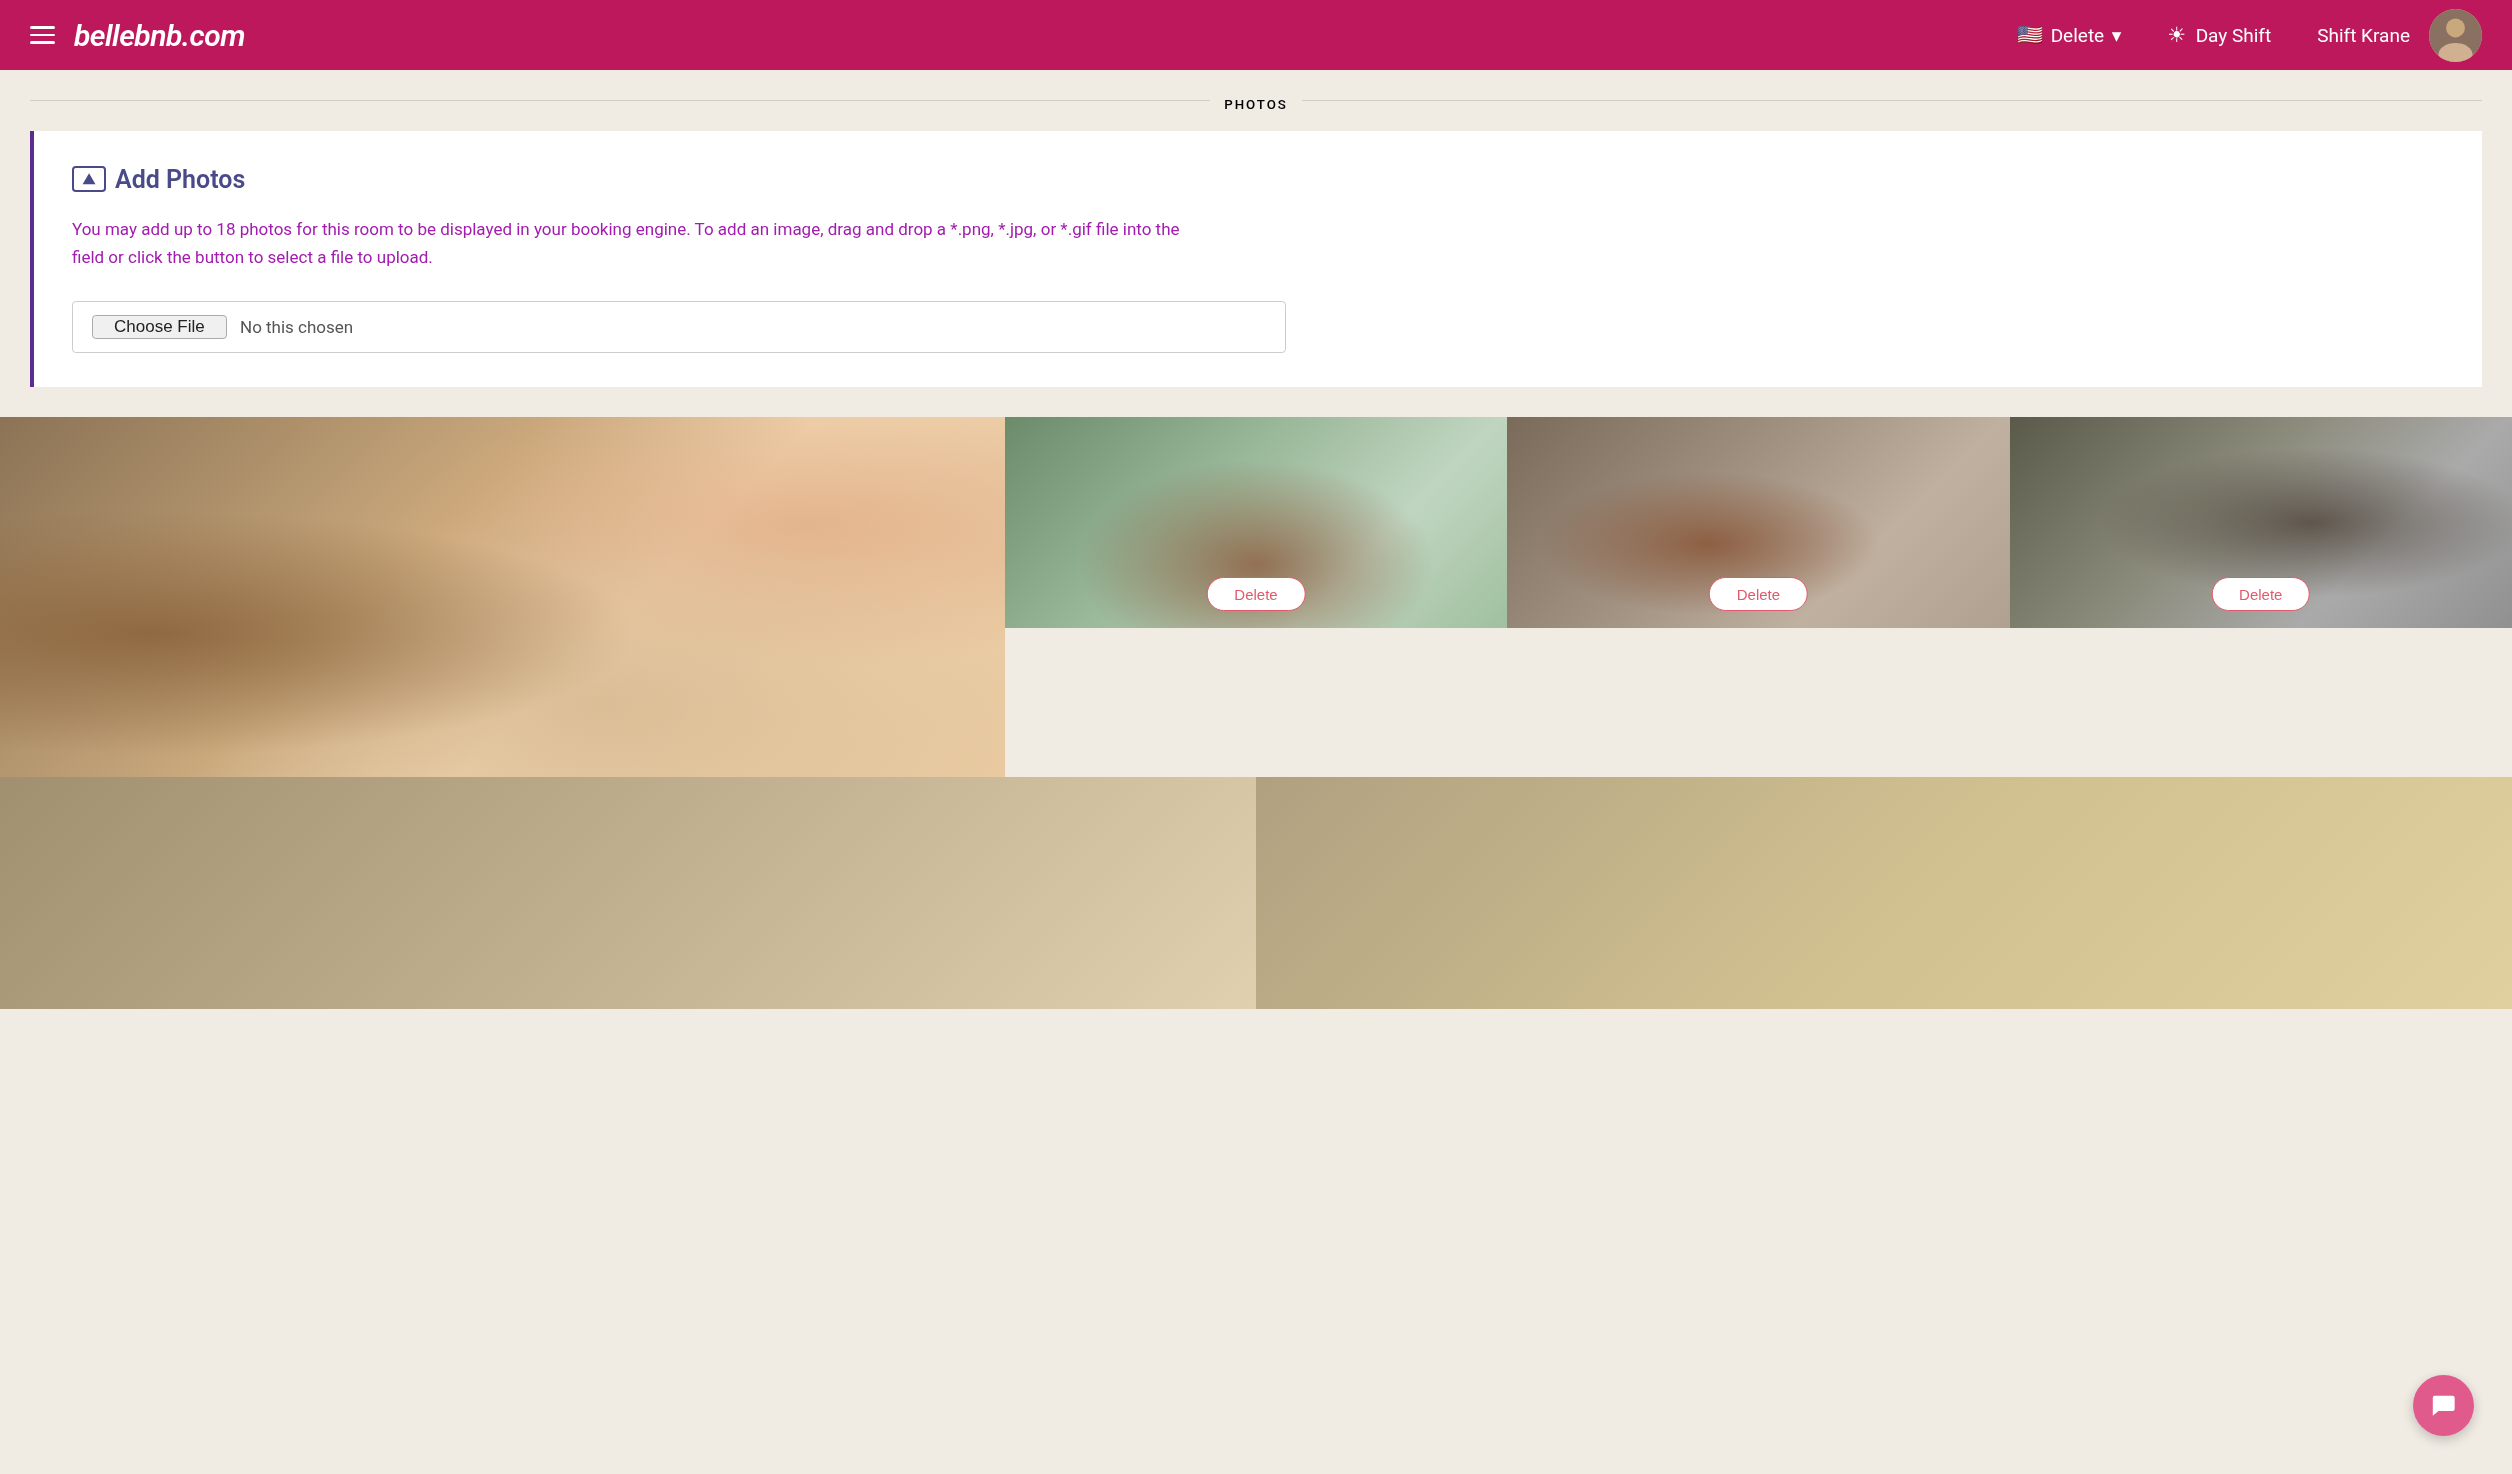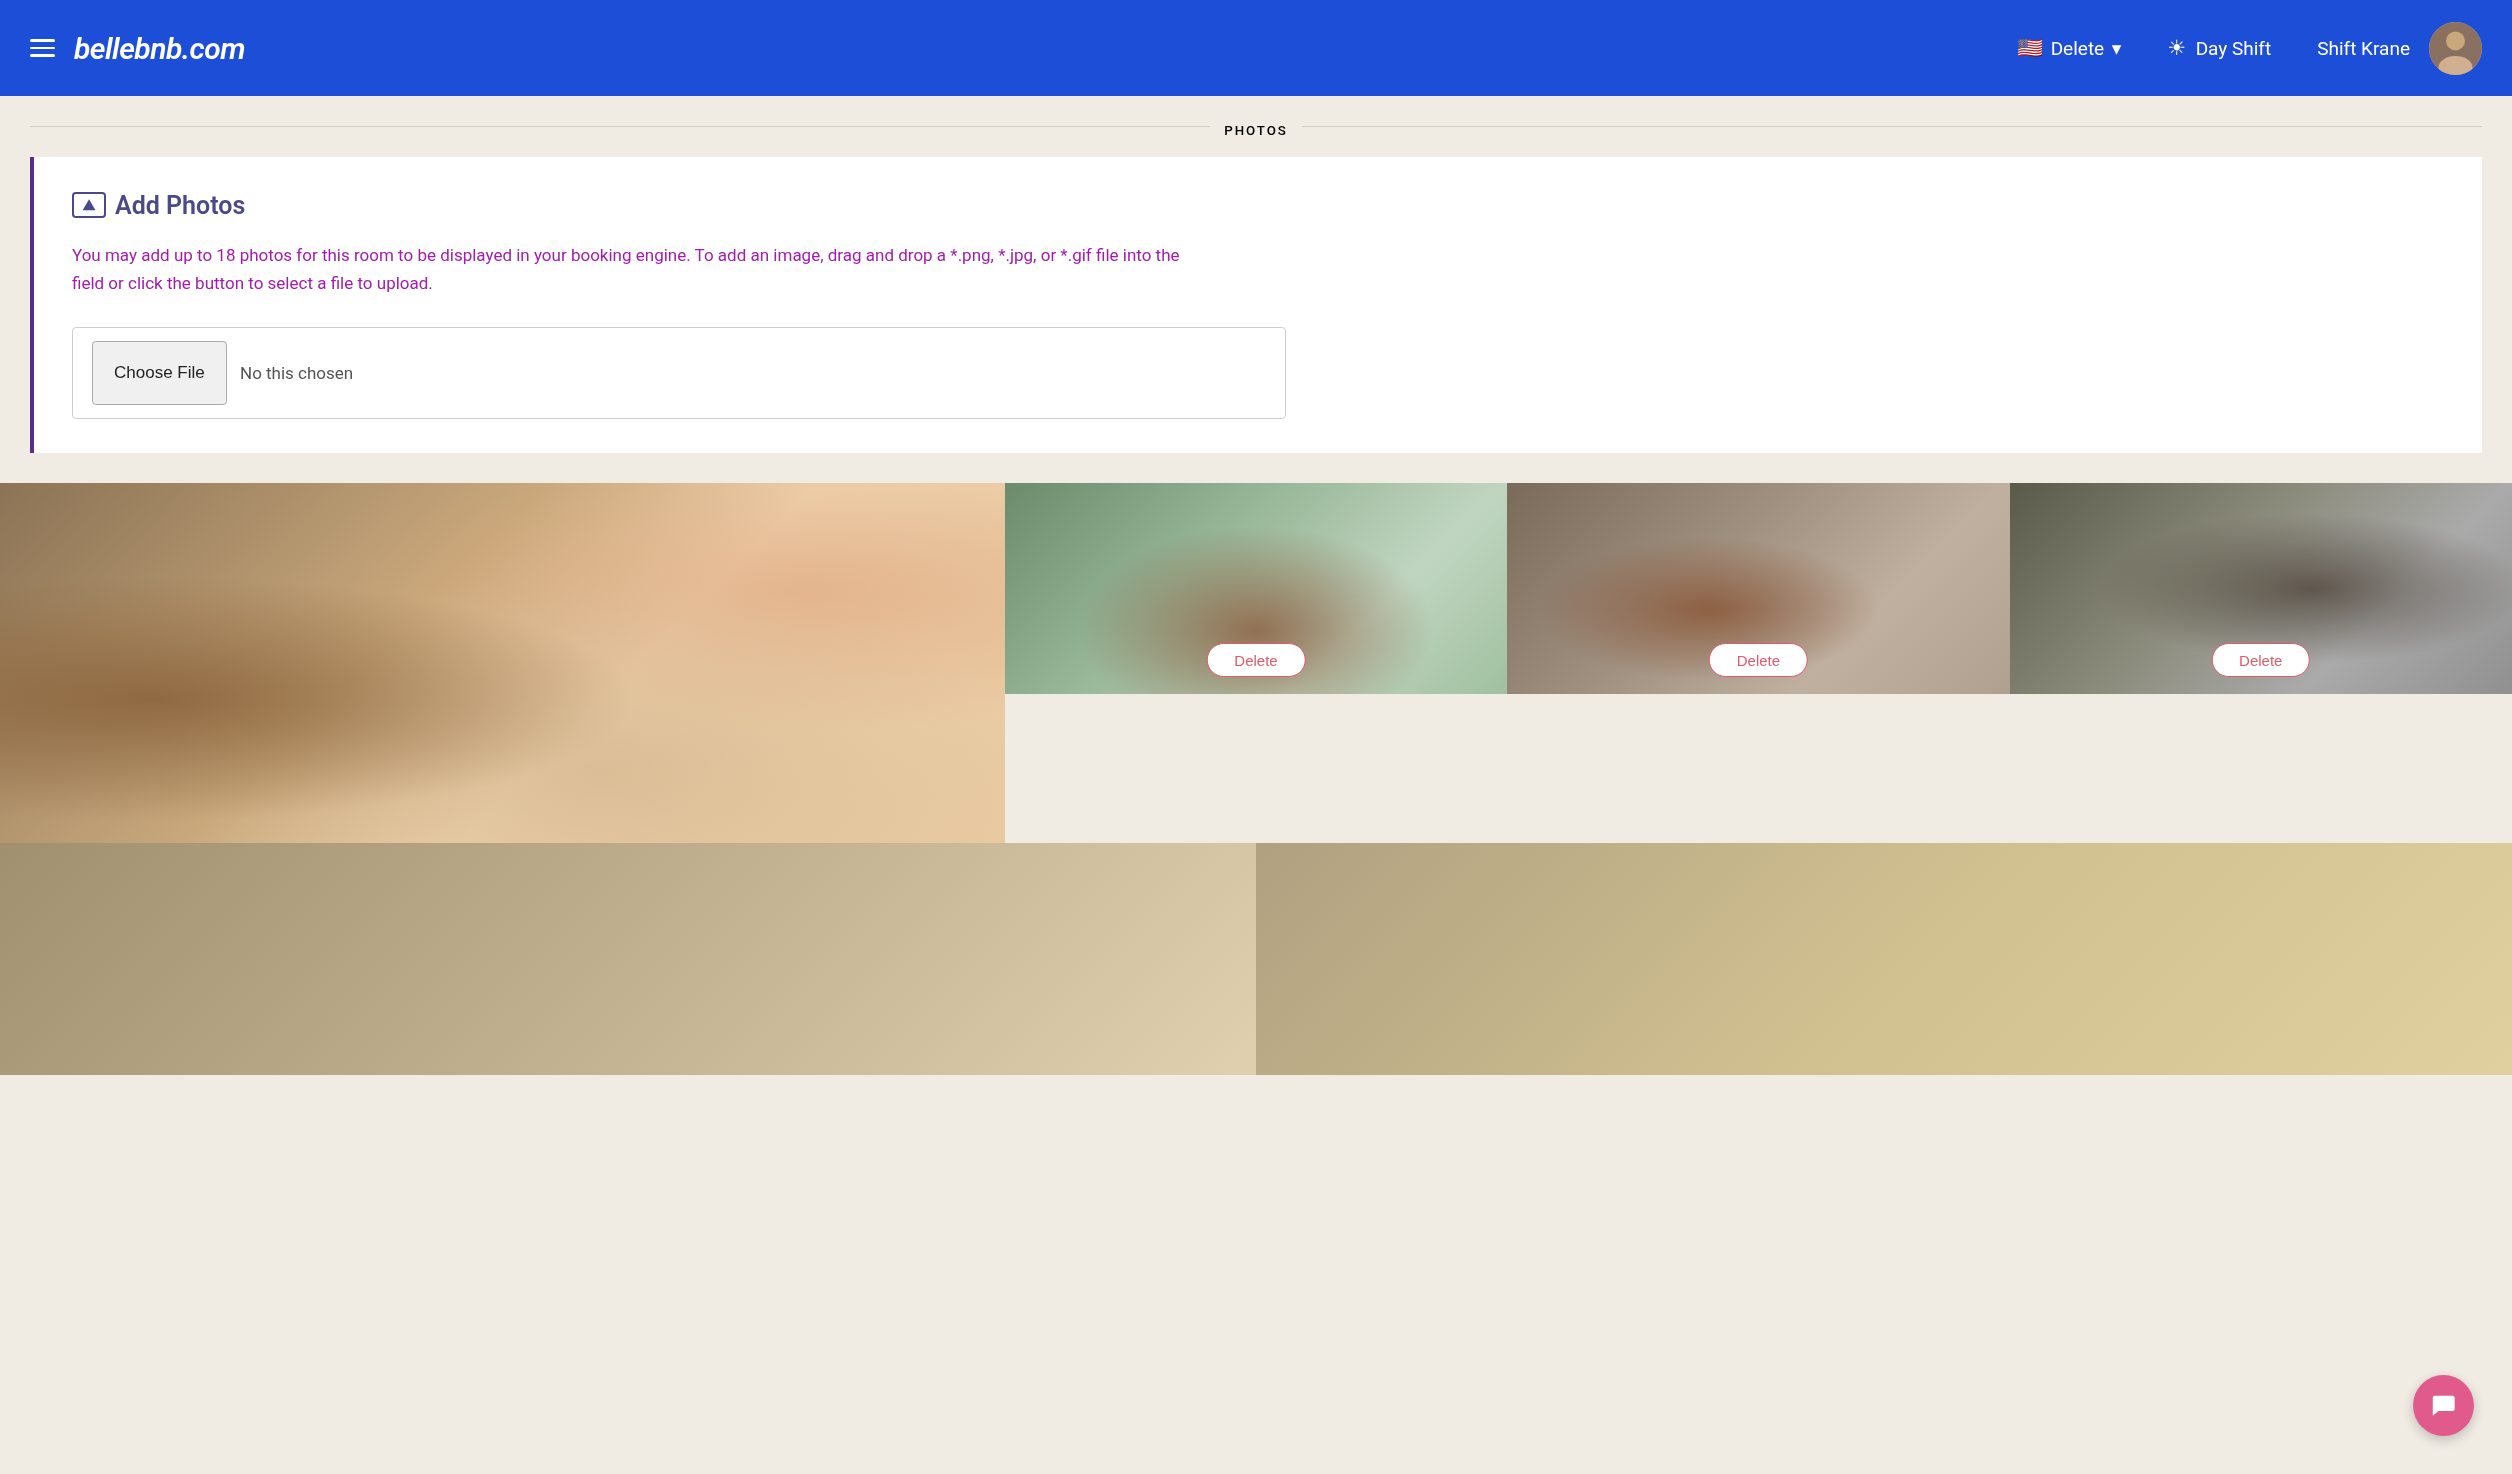--- a/index.html
+++ b/index.html
@@ -1,24 +1,24 @@
 <!DOCTYPE html>
 <html style="font-size:15px"><head>
   <meta charset="utf-8">
   <style>
     * { box-sizing: border-box; margin: 0; padding: 0; }
     body { font-family: -apple-system, BlinkMacSystemFont, 'Segoe UI', Roboto, sans-serif; background: #f0ebe3; min-height: 100vh; }
 
     
     .header {
-      background: #1d4ed8;
+      background: #be185d;
       display: flex;
       align-items: center;
       padding: 0 30px;
-      height: 96px;
+      height: 70px;
       position: relative;
     }
     .header-menu-icon {
       color: white;
       font-size: 21px;
       cursor: pointer;
       margin-right: 19px;
       display: flex;
       flex-direction: column;
       gap: 4.7px;
@@ -145,21 +145,21 @@
       padding: 13.3px 19px;
       display: flex;
       align-items: center;
       gap: 13.3px;
       max-width: 1214px;
     }
     .choose-file-btn {
       background: #f0f0f0;
       border: 0.9px solid #aaa;
       border-radius: 3.8px;
-      padding: 21px 21px;
+      padding: 1px 21px;
       font-size: 17px;
       cursor: pointer;
       color: #222;
       white-space: nowrap;
     }
     .no-file-text {
       font-size: 17px;
       color: #555;
     }
 

